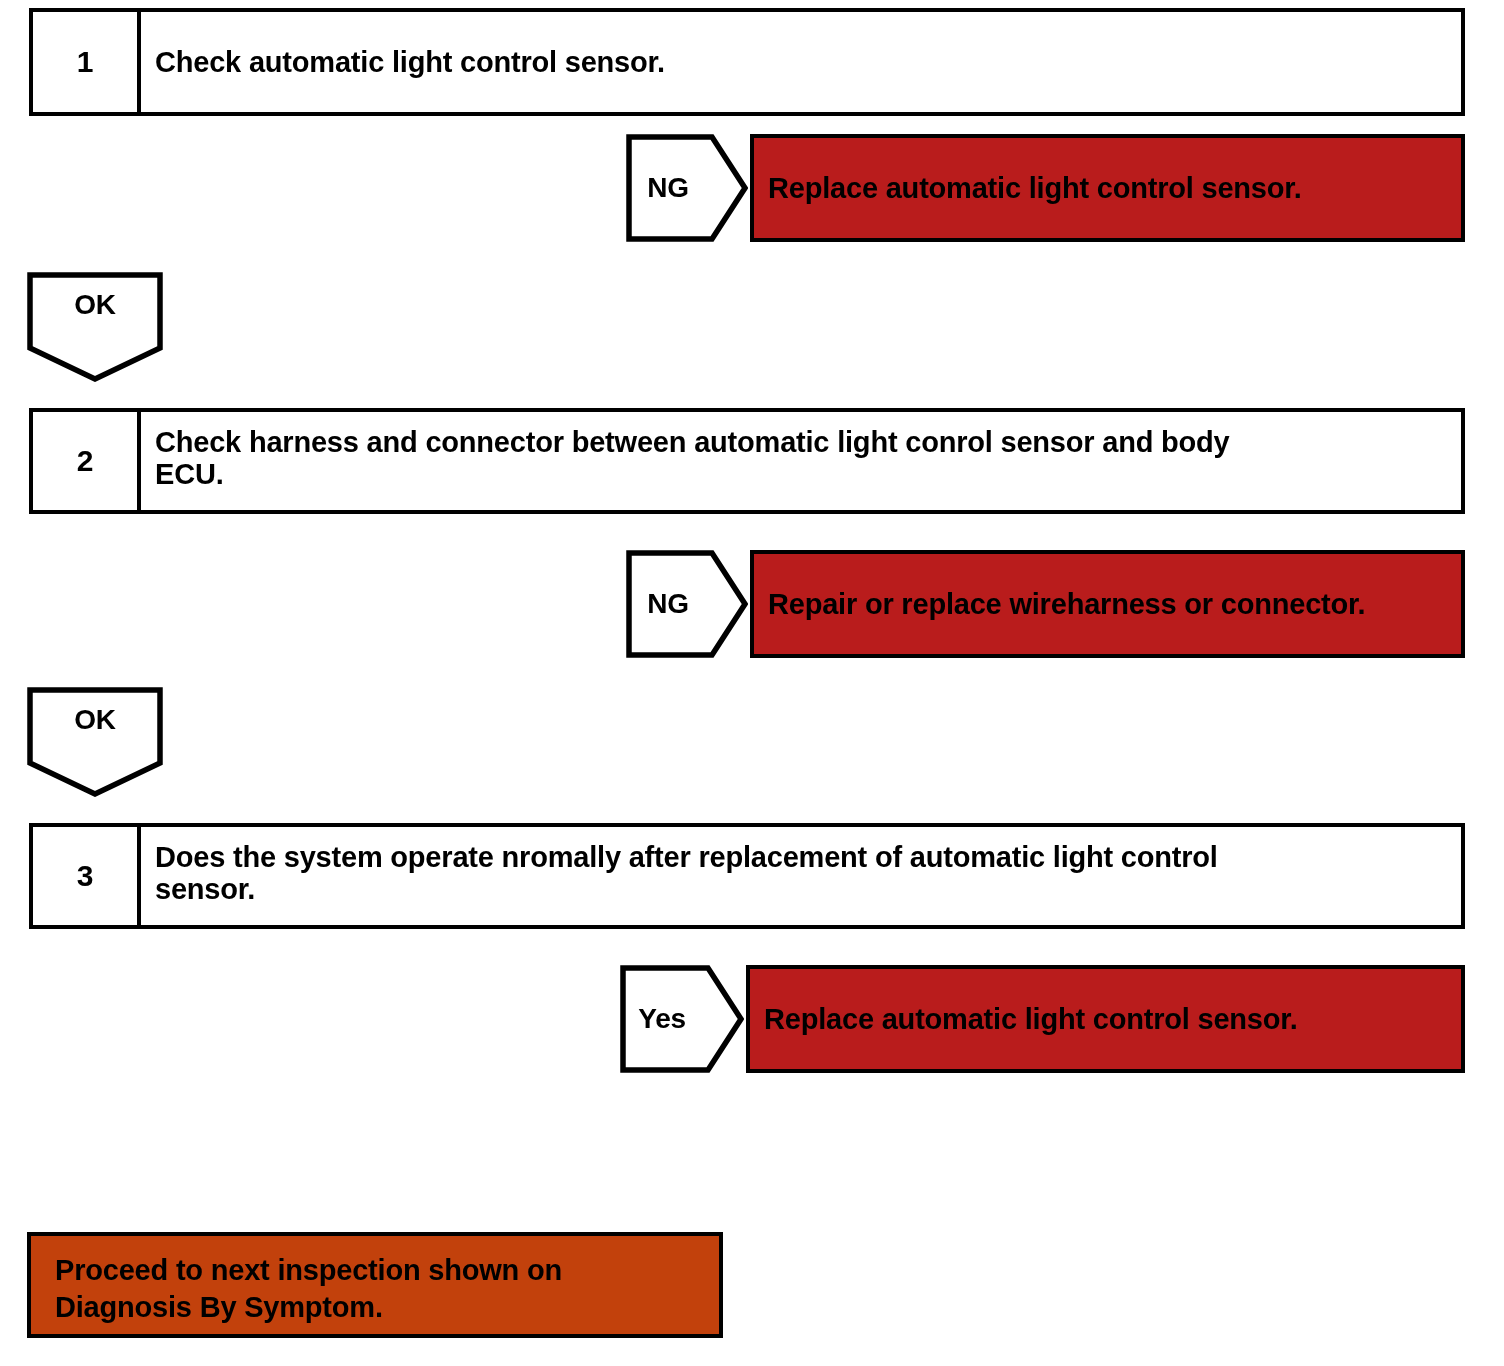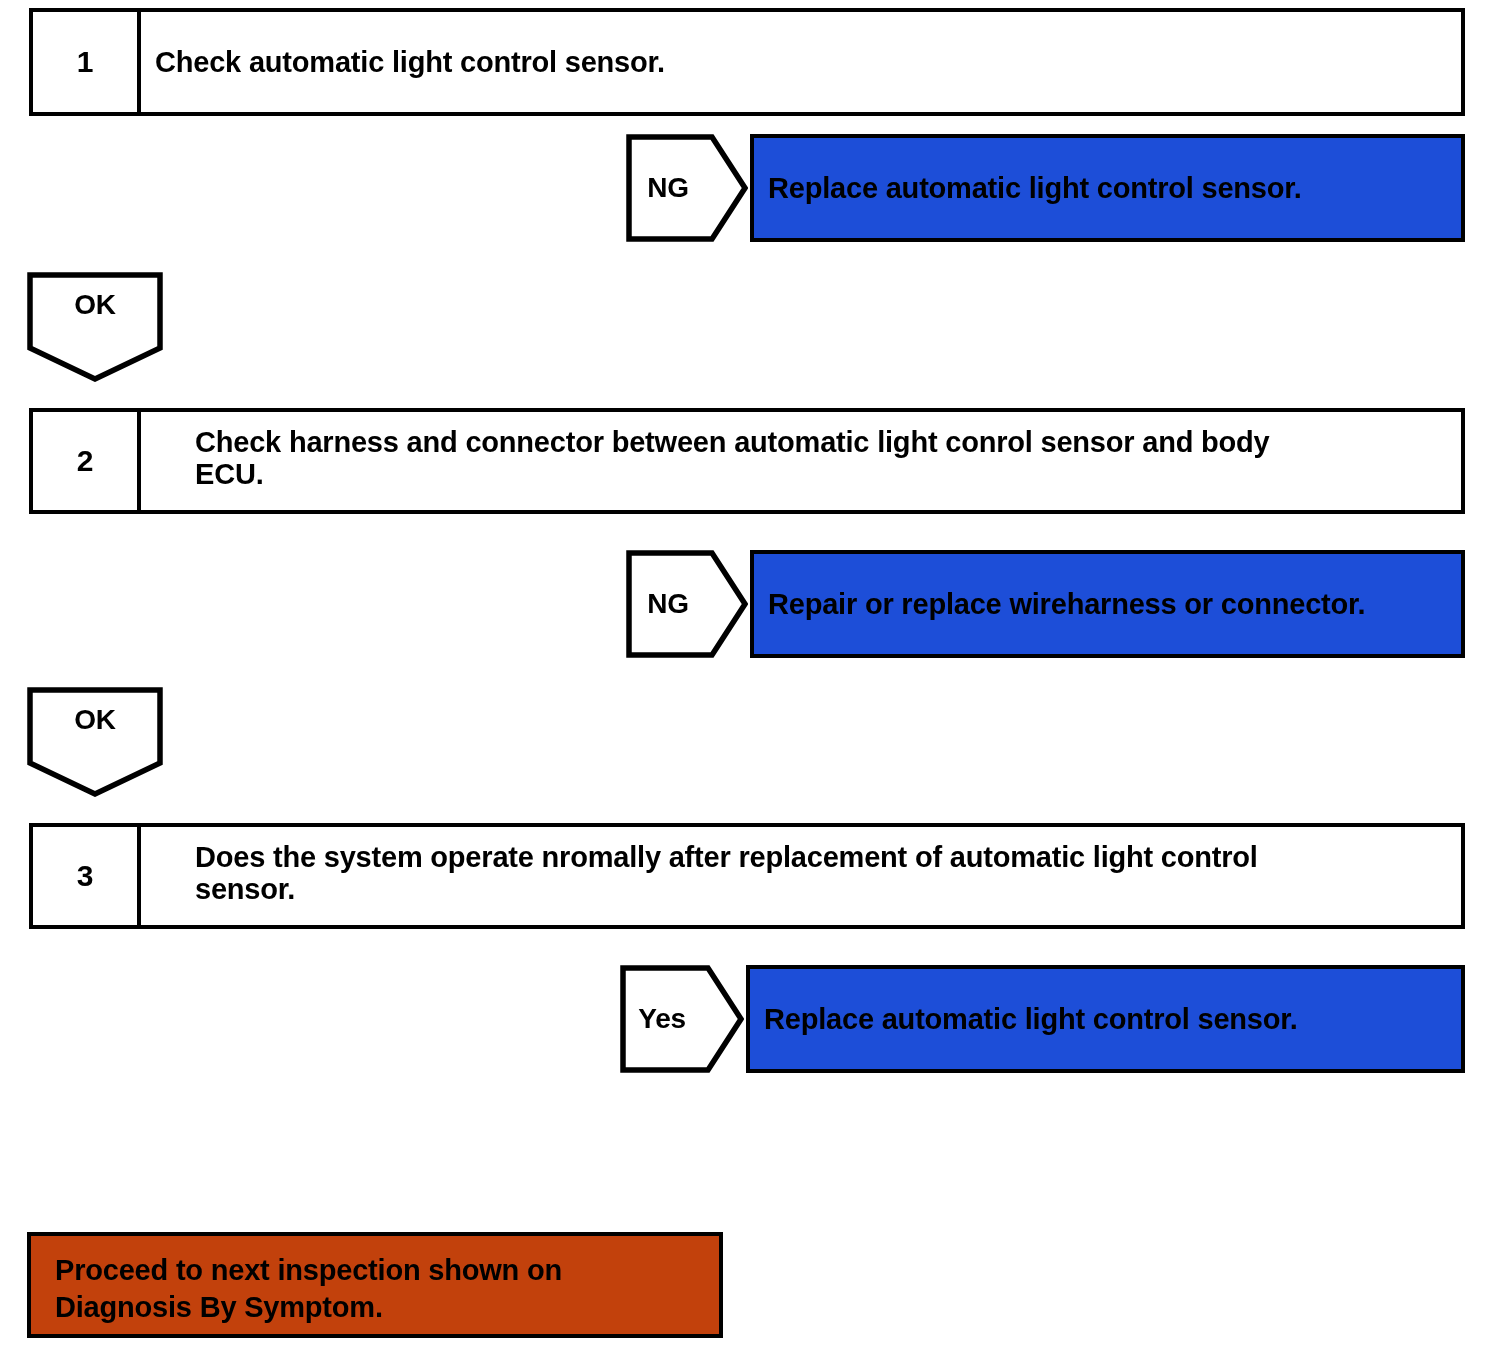--- a/index.html
+++ b/index.html
@@ -52,29 +52,28 @@
     padding: 0 14px;
     font-size: 29px;
     font-weight: 700;
     line-height: 1.12;
     letter-spacing: -0.2px;
     border-radius: 22px;
   }
   .step-text.two-line {
     align-items: flex-start;
     padding-top: 14px;
-    margin-left: 40px;
   }
 
   
   .result-box {
     position: absolute;
     border: 4px solid #000;
     box-sizing: border-box;
-    background: #1d4ed8;
+    background: #b91c1c;
     display: flex;
     align-items: center;
     padding: 0 14px;
     font-size: 29px;
     font-weight: 700;
     letter-spacing: -0.2px;
   }
 
   
   .branch-right {

